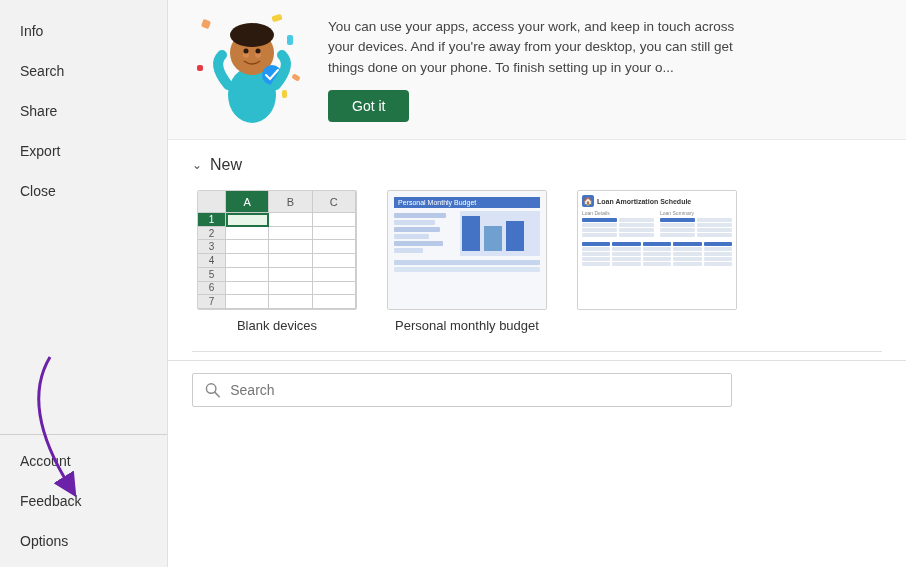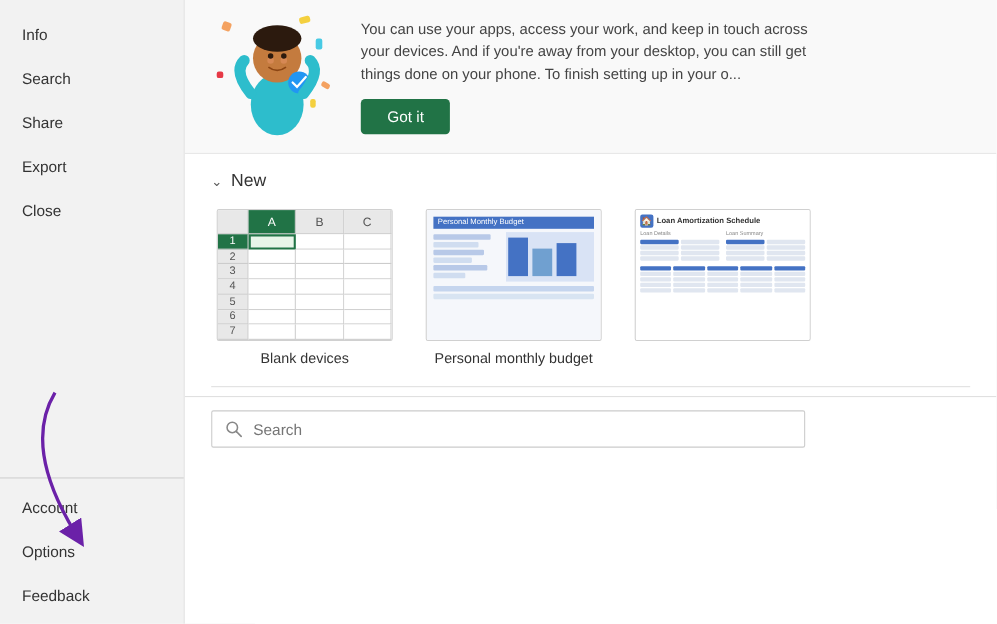--- a/index.html
+++ b/index.html
@@ -356,24 +356,24 @@
       <div class="sidebar-item">
         <span>Close</span>
       </div>
     </div>
 
     <div class="sidebar-bottom">
       <div class="sidebar-item">
         <span>Account</span>
       </div>
       <div class="sidebar-item">
+        <span>Feedback</span>
+      </div>
+      <div class="sidebar-item">
         <span>Options</span>
-      </div>
-      <div class="sidebar-item">
-        <span>Feedback</span>
       </div>
     </div>
   </div>
 
   <svg class="arrow-overlay" viewBox="0 0 160 160" xmlns="http://www.w3.org/2000/svg">
     <defs>
       <marker id="arrowhead" markerWidth="8" markerHeight="8" refX="4" refY="4" orient="auto">
         <path d="M0,0 L8,4 L0,8 Z" fill="#6b21a8"></path>
       </marker>
     </defs>

